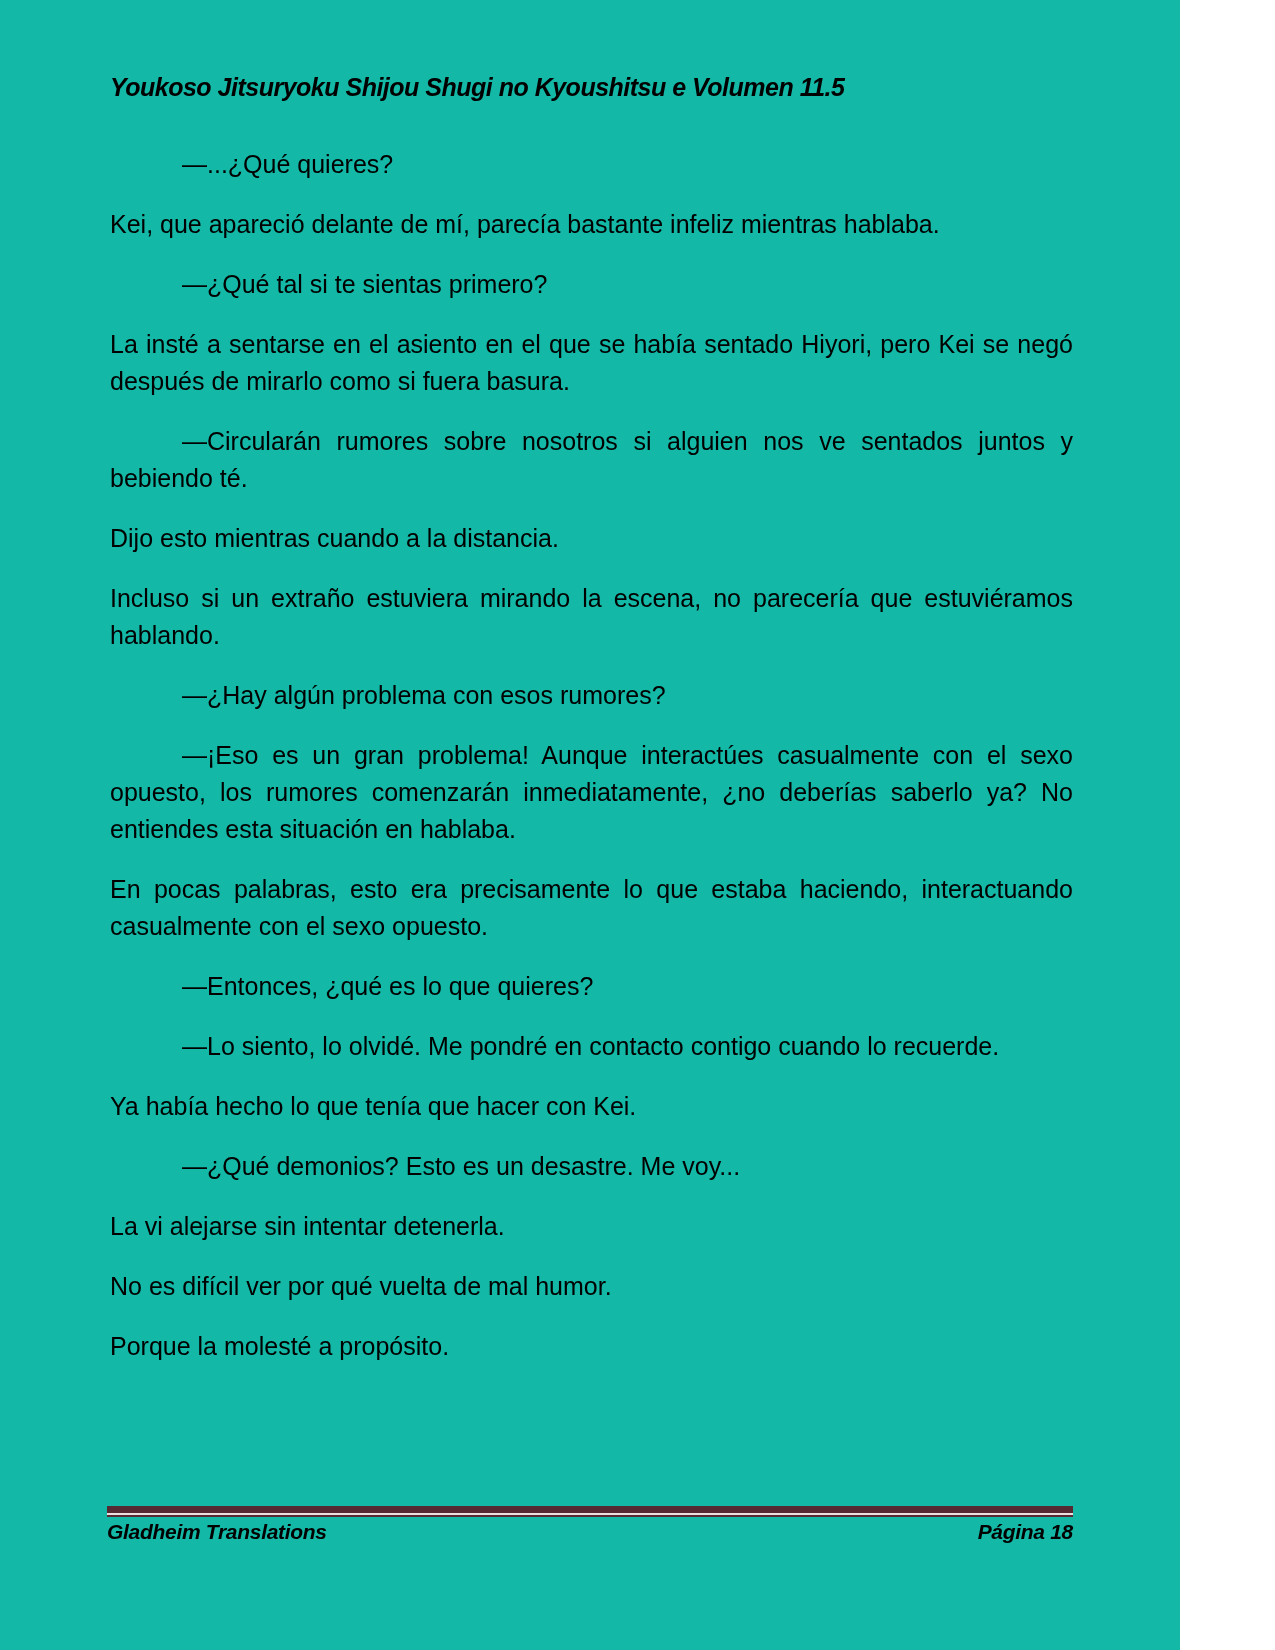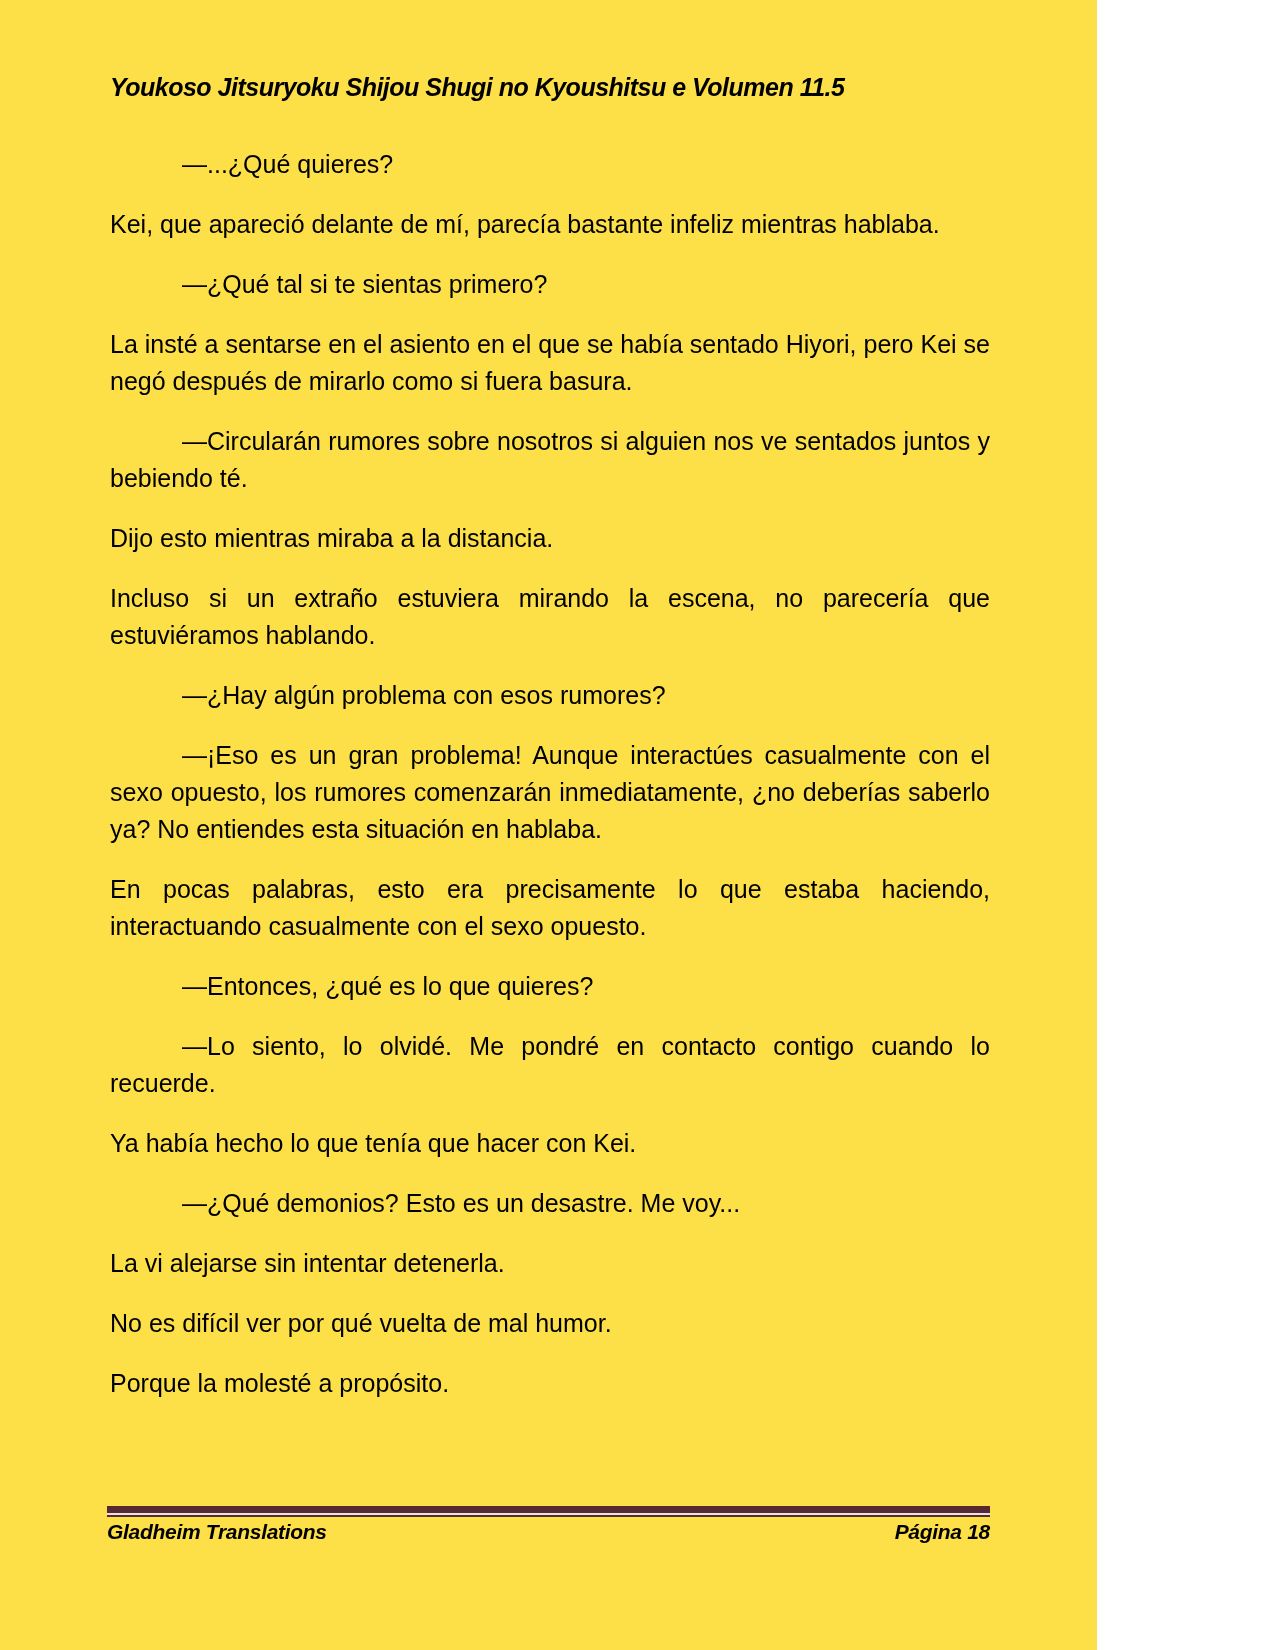--- a/index.html
+++ b/index.html
@@ -2,23 +2,23 @@
 <html><head>
 <meta charset="utf-8">
 <style>
   html, body {
     margin: 0;
     padding: 0;
     background: #ffffff;
   }
   .page {
     position: relative;
-    width: 1097px;
+    width: 1180px;
     height: 1650px;
-    background: #fde047;
+    background: #14b8a6;
     overflow: hidden;
     font-family: "Liberation Sans", sans-serif;
     color: #000000;
   }
   
   .page-header {
     position: absolute;
     top: 72px;
     left: 110px;
     right: 107px;
@@ -91,21 +91,21 @@
     <div class="header-title">Youkoso Jitsuryoku Shijou Shugi no Kyoushitsu e Volumen 11.5</div>
   </header>
 
   <main class="page-body">
 
   <p class="indent">—...¿Qué quieres?</p>
       <p>Kei, que apareció delante de mí, parecía bastante infeliz mientras hablaba.</p>
       <p class="indent">—¿Qué tal si te sientas primero?</p>
       <p>La insté a sentarse en el asiento en el que se había sentado Hiyori, pero Kei se negó después de mirarlo como si fuera basura.</p>
       <p class="indent">—Circularán rumores sobre nosotros si alguien nos ve sentados juntos y bebiendo té.</p>
-      <p>Dijo esto mientras miraba a la distancia.</p>
+      <p>Dijo esto mientras cuando a la distancia.</p>
       <p>Incluso si un extraño estuviera mirando la escena, no parecería que estuviéramos hablando.</p>
       <p class="indent">—¿Hay algún problema con esos rumores?</p>
       <p class="indent">—¡Eso es un gran problema! Aunque interactúes casualmente con el sexo opuesto, los rumores comenzarán inmediatamente, ¿no deberías saberlo ya? No entiendes esta situación en hablaba.</p>
       <p>En pocas palabras, esto era precisamente lo que estaba haciendo, interactuando casualmente con el sexo opuesto.</p>
       <p class="indent">—Entonces, ¿qué es lo que quieres?</p>
       <p class="indent">—Lo siento, lo olvidé. Me pondré en contacto contigo cuando lo recuerde.</p>
       <p>Ya había hecho lo que tenía que hacer con Kei.</p>
       <p class="indent">—¿Qué demonios? Esto es un desastre. Me voy...</p>
       <p>La vi alejarse sin intentar detenerla.</p>
       <p>No es difícil ver por qué vuelta de mal humor.</p>

